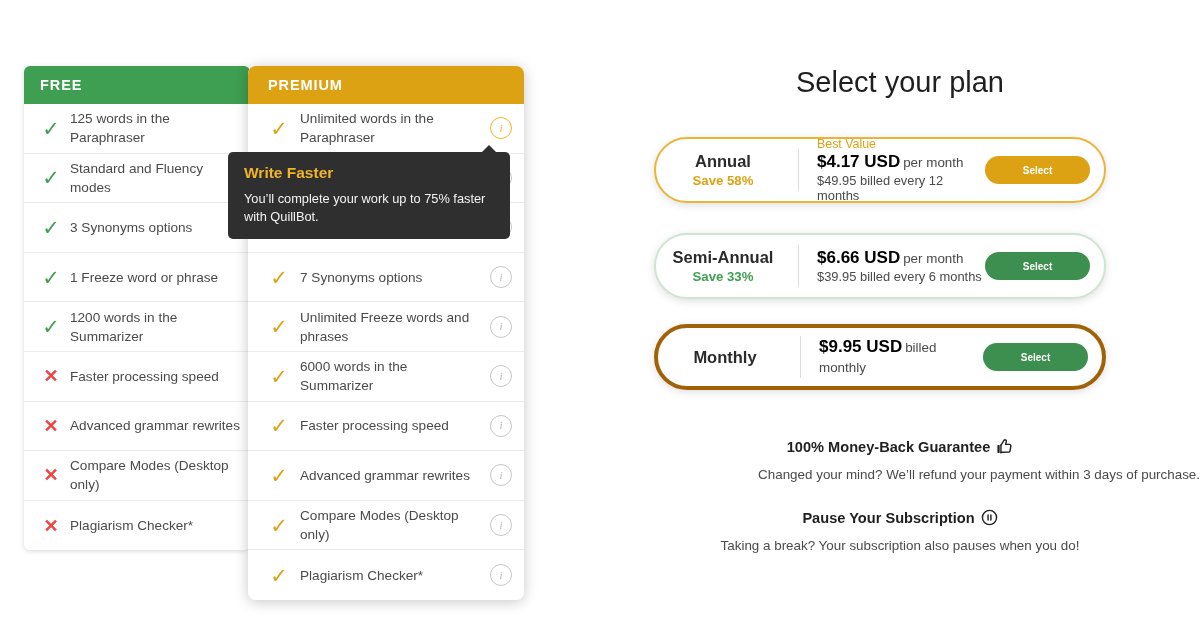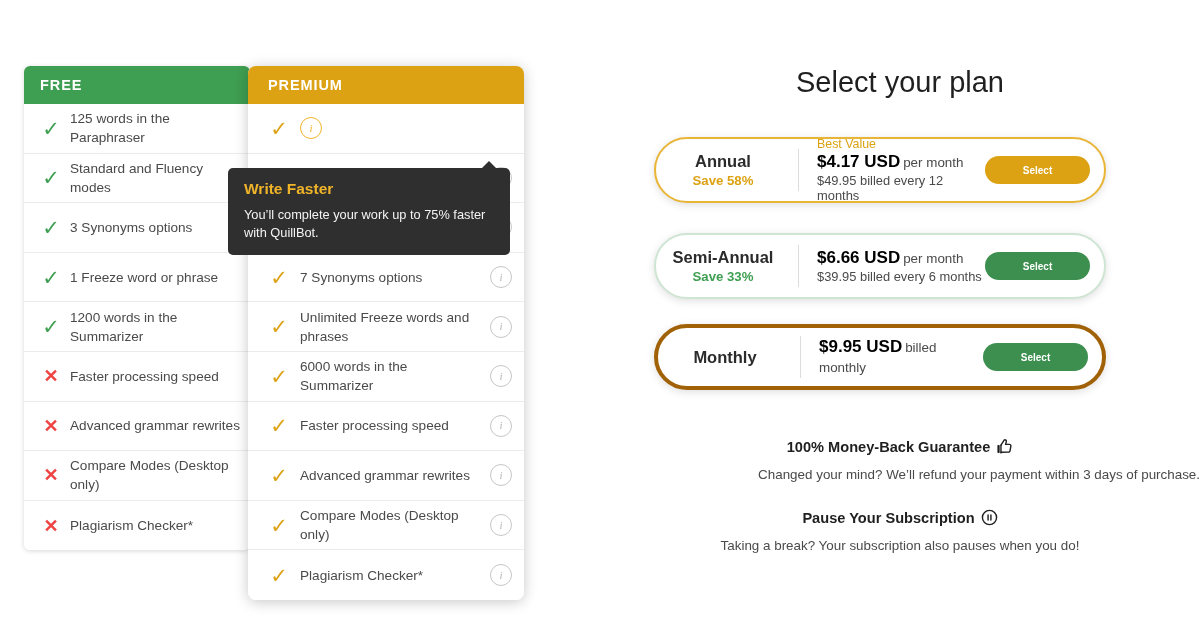--- a/index.html
+++ b/index.html
@@ -121,21 +121,21 @@
     width: 276px;
     text-align: center;
     font-size: 13.4px;
     color: #4a4a4a;
   }
 
   
   #tooltip {
     position: absolute;
     left: 228px;
-    top: 168px;
+    top: 152px;
     width: 282px;
     background: #2f2f2f;
     border-radius: 5px;
     padding: 12px 0 14px 16px;
     box-sizing: border-box;
     z-index: 9;
   }
   #tooltip .tt-arrow {
     position: absolute;
     top: -7px;
@@ -324,20 +324,21 @@
           <span class="feat">Plagiarism Checker*</span>
         </div>
       </div>
   </div>
 
   <div class="col" id="col-premium">
     <div class="col-head">PREMIUM</div>
     <div class="rows" id="premium-rows">
         <div class="row">
           <span class="mark check-gold">✓</span>
+          <span class="feat">Unlimited words in the Paraphraser</span>
           <span class="info active">i</span>
         </div>
         <div class="row">
           <span class="mark check-gold">✓</span>
           <span class="feat">All 7 modes</span>
           <span class="info">i</span>
         </div>
         <div class="row">
           <span class="mark check-gold">✓</span>
           <span class="feat">Unlimited Synonyms options</span>

